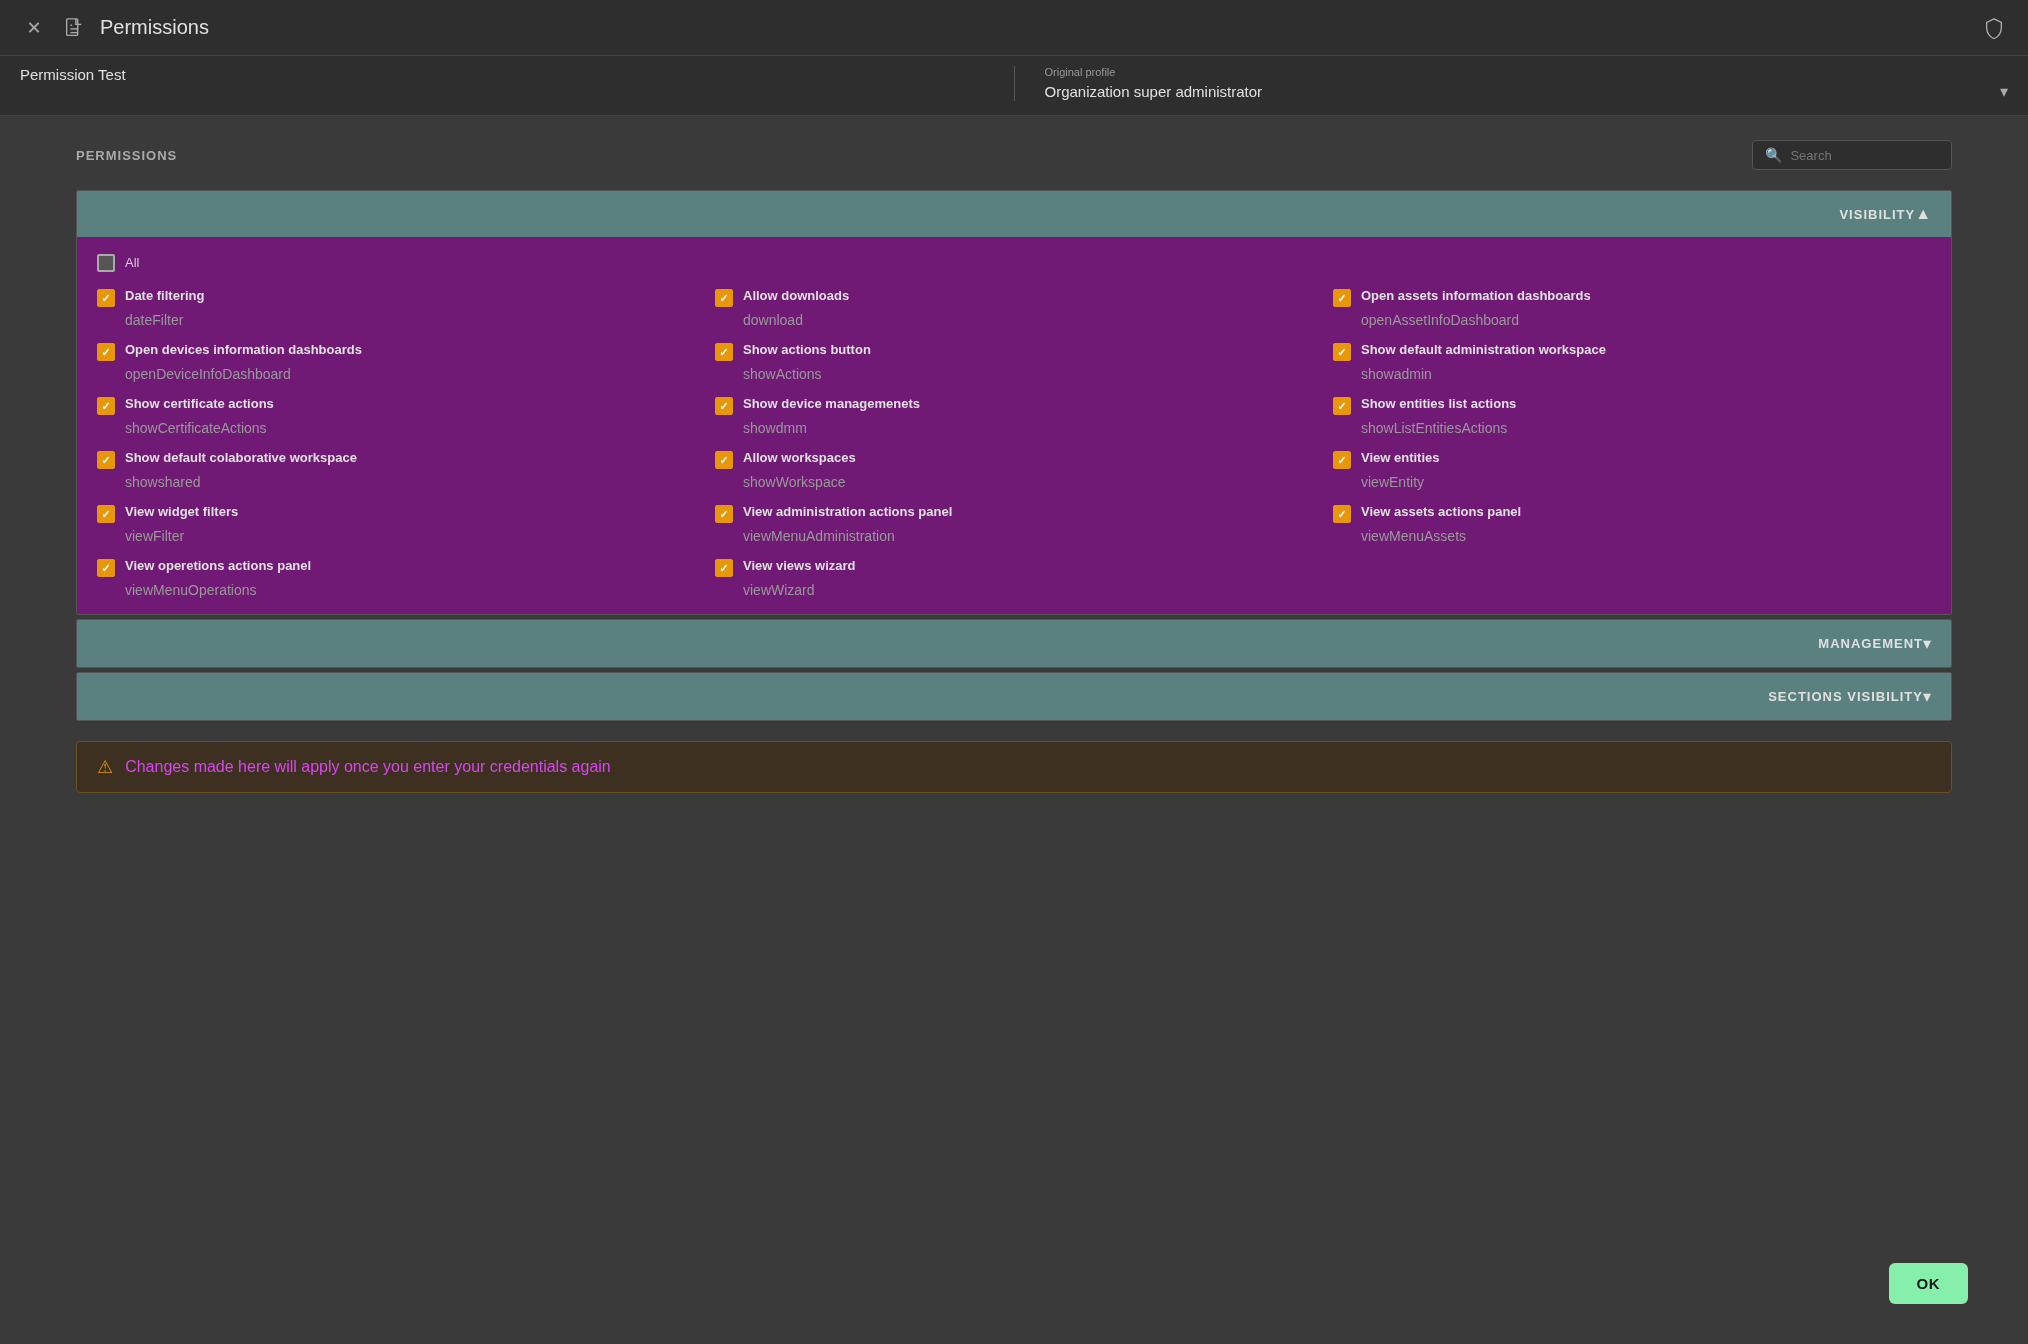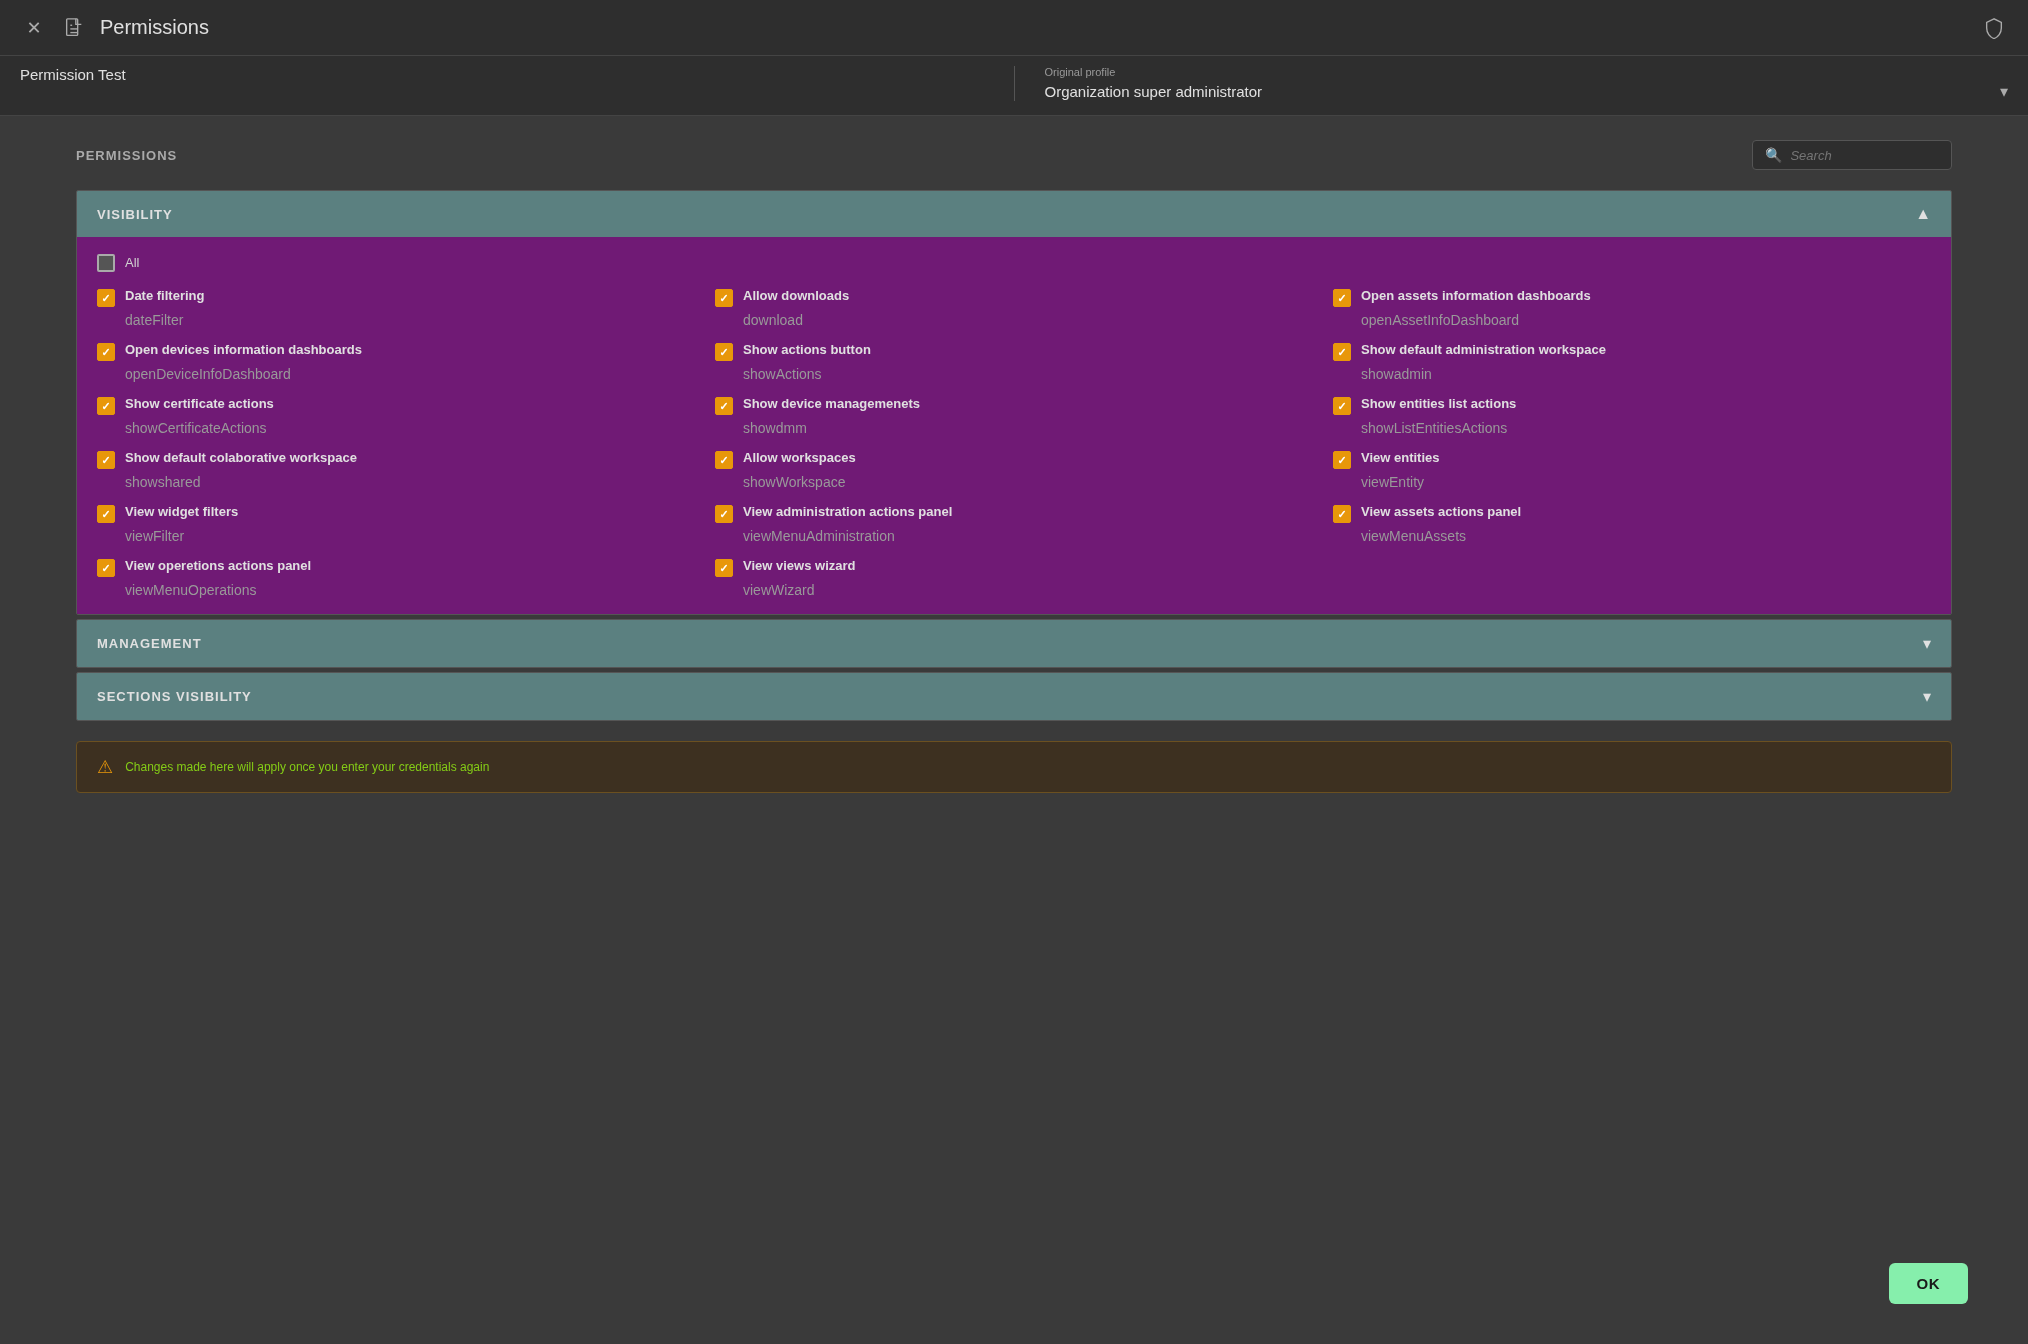--- a/index.html
+++ b/index.html
@@ -128,42 +128,41 @@
       gap: 8px;
     }
 
     .search-box input {
       background: transparent;
       border: none;
       outline: none;
       color: #d0d0d0;
       font-size: 13px;
       width: 100%;
-      font-style: italic;
     }
 
     .search-icon {
       color: #aaa;
       font-size: 14px;
     }
 
     
     .section {
       border: 1px solid #555;
       margin-bottom: 4px;
       border-radius: 2px;
       overflow: hidden;
     }
 
     .section-header {
       background-color: #5b8080;
       padding: 14px 20px;
       display: flex;
       align-items: center;
-      justify-content: space-between;
+      justify-content: flex-end;
       cursor: pointer;
     }
 
     .section-header-title {
       font-size: 13px;
       font-weight: 700;
       color: #e0e0e0;
       letter-spacing: 1px;
       text-transform: uppercase;
     }
@@ -262,22 +261,22 @@
       align-items: center;
       gap: 12px;
     }
 
     .notice-icon {
       color: #e8970a;
       font-size: 18px;
     }
 
     .notice-text {
-      font-size: 12px;
-      color: #84cc16;
+      font-size: 16px;
+      color: #d946ef;
     }
 
     
     .ok-button {
       position: fixed;
       bottom: 40px;
       right: 60px;
       background-color: #86efac;
       color: #1a1a1a;
       border: none;

